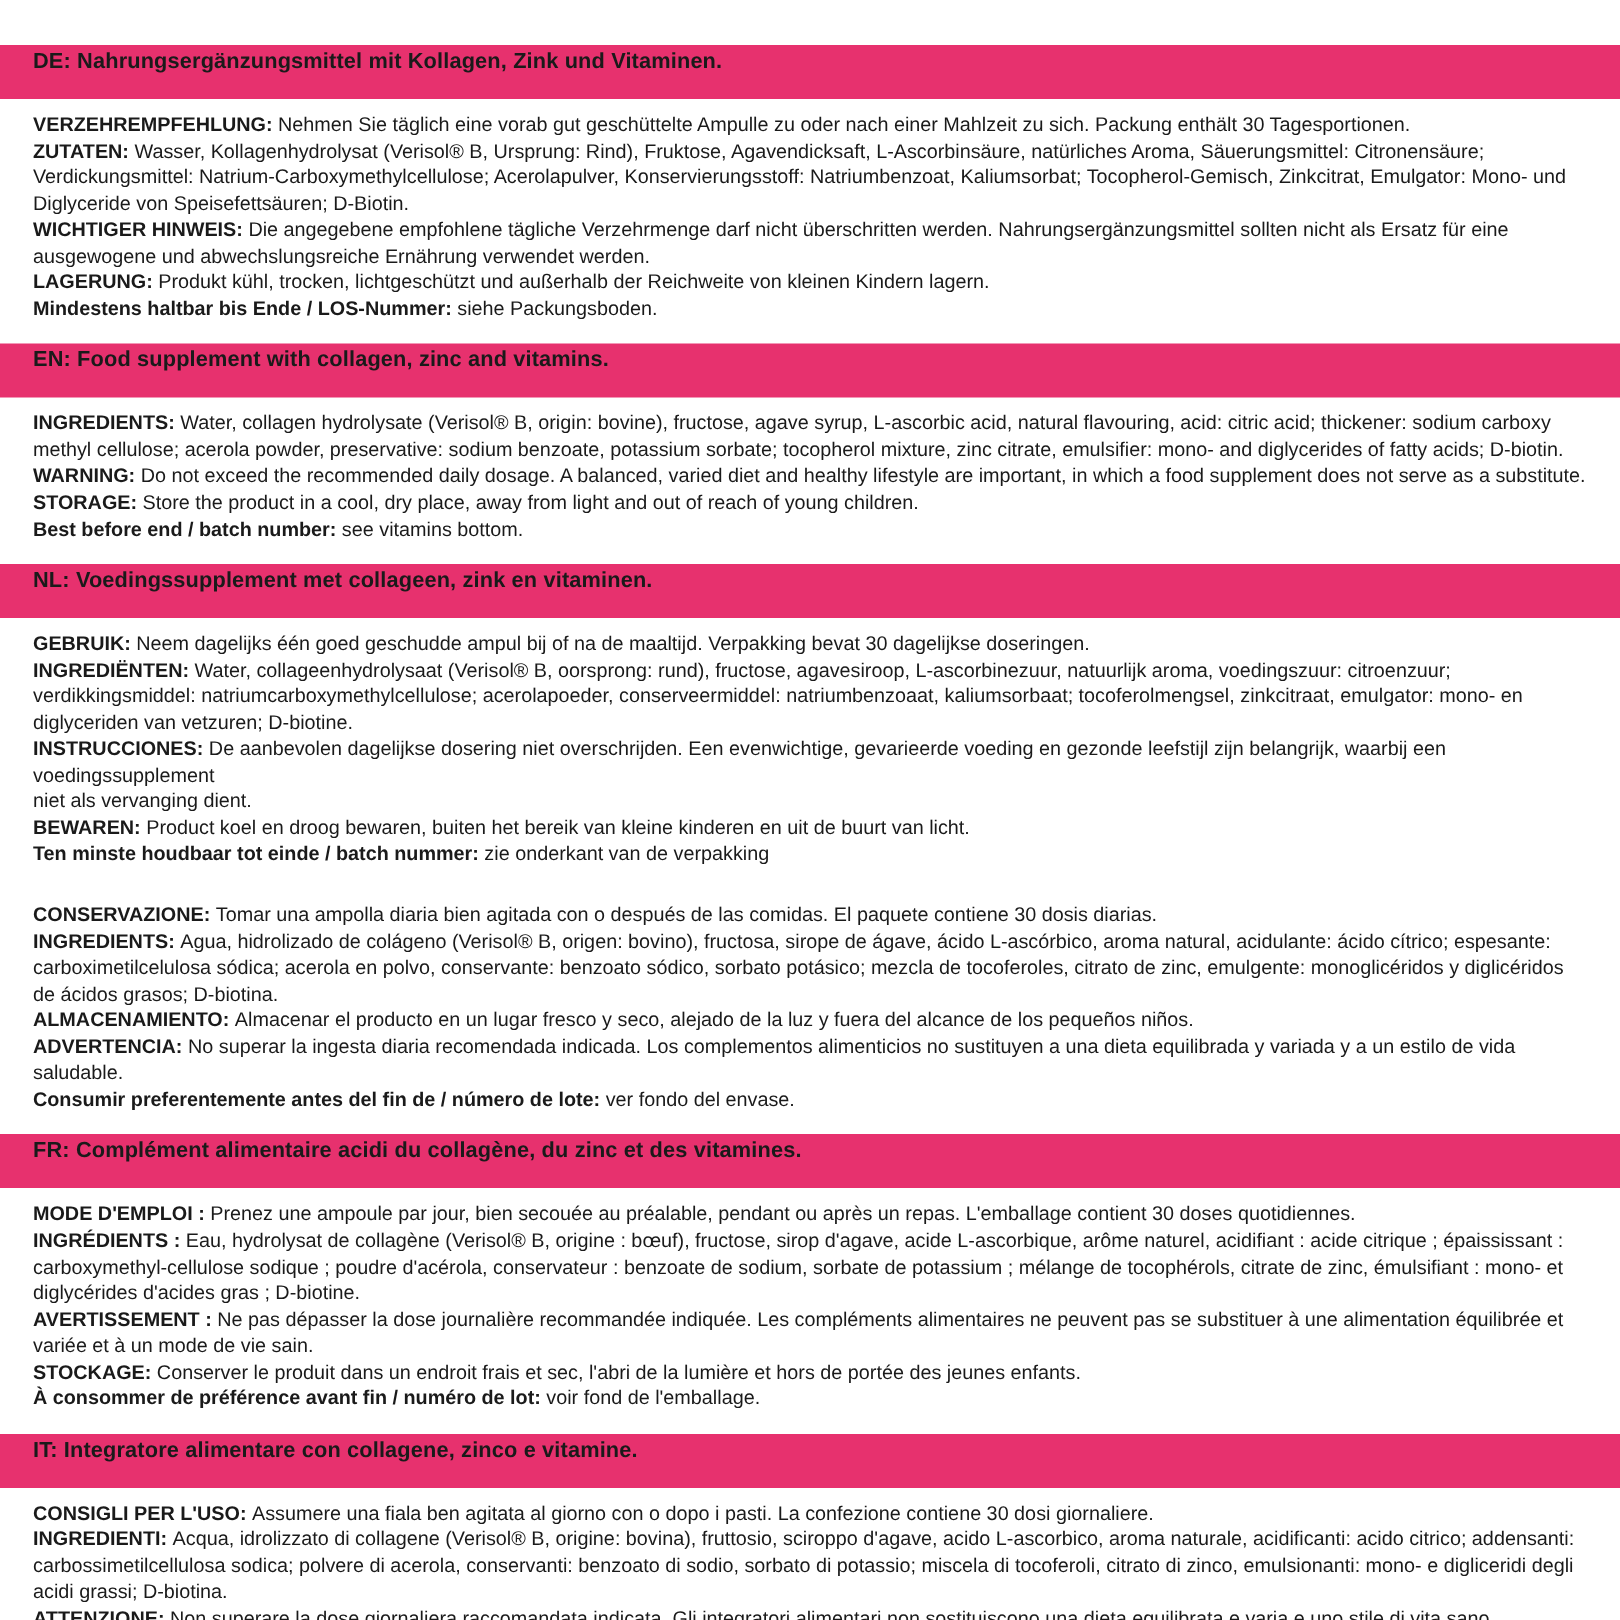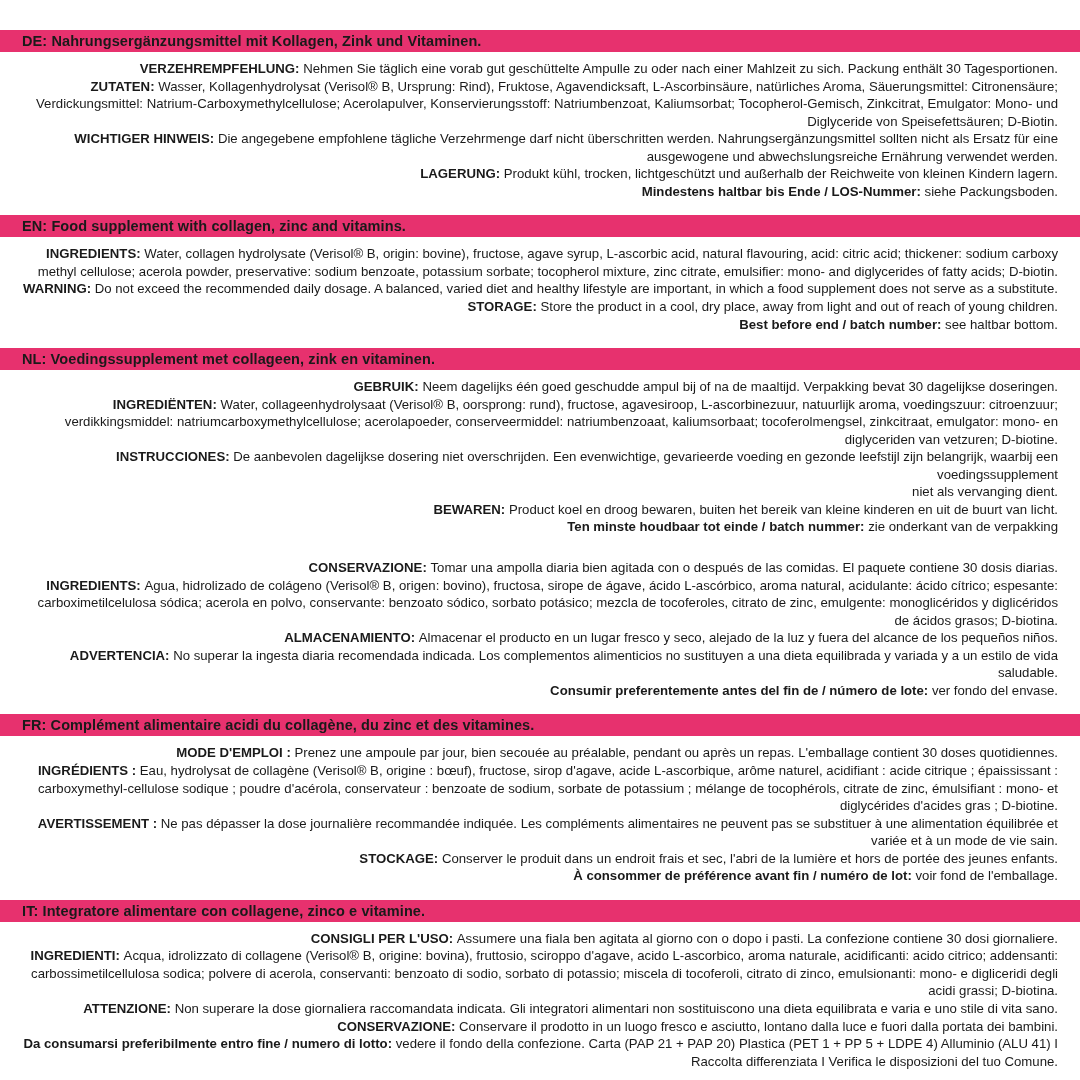--- a/index.html
+++ b/index.html
@@ -14,30 +14,29 @@
     padding-top: 30px;
   }
   .section { margin: 0; }
   .section + .section { margin-top: 13px; }
   .bar {
     background: #e7316e;
     color: #1a1a1a;
     font-weight: bold;
     font-size: 14.5px;
     line-height: 22px;
-    height: 22px;
+    height: 36px;
     padding: 0 22px;
     letter-spacing: 0.1px;
     box-sizing: border-box;
   }
   .section-body {
     padding: 8px 22px 2px 22px;
     font-size: 13.2px;
     line-height: 1.33;
-    text-align: right;
   }
   .line { margin: 0; }
   .line b { font-weight: bold; }
   .line span { white-space: pre-wrap; }
 </style>
 </head>
 <body>
 
 <main>
   <section class="section">
@@ -54,21 +53,21 @@
   </section>
 
   <section class="section">
     <div class="bar">
       <span>EN: Food supplement with collagen, zinc and vitamins.</span>
     </div>
     <div class="section-body">
         <p class="line"><b>INGREDIENTS: </b> <span>Water, collagen hydrolysate (Verisol® B, origin: bovine), fructose, agave syrup, L-ascorbic acid, natural flavouring, acid: citric acid; thickener: sodium carboxy methyl cellulose; acerola powder, preservative: sodium benzoate, potassium sorbate; tocopherol mixture, zinc citrate, emulsifier: mono- and diglycerides of fatty acids; D-biotin.</span></p>
         <p class="line"><b>WARNING: </b> <span>Do not exceed the recommended daily dosage. A balanced, varied diet and healthy lifestyle are important, in which a food supplement does not serve as a substitute.</span></p>
         <p class="line"><b>STORAGE: </b> <span>Store the product in a cool, dry place, away from light and out of reach of young children.</span></p>
-        <p class="line"><b>Best before end / batch number: </b> <span>see haltbar bottom.</span></p>
+        <p class="line"><b>Best before end / batch number: </b> <span>see vitamins bottom.</span></p>
       </div>
   </section>
 
   <section class="section">
     <div class="bar">
       <span>NL: Voedingssupplement met collageen, zink en vitaminen.</span>
     </div>
     <div class="section-body">
         <p class="line"><b>GEBRUIK: </b> <span>Neem dagelijks één goed geschudde ampul bij of na de maaltijd. Verpakking bevat 30 dagelijkse doseringen.</span></p>
         <p class="line"><b>INGREDIËNTEN: </b> <span>Water, collageenhydrolysaat (Verisol® B, oorsprong: rund), fructose, agavesiroop, L-ascorbinezuur, natuurlijk aroma, voedingszuur: citroenzuur; verdikkingsmiddel: natriumcarboxymethylcellulose; acerolapoeder, conserveermiddel: natriumbenzoaat, kaliumsorbaat; tocoferolmengsel, zinkcitraat, emulgator: mono- en diglyceriden van vetzuren; D-biotine.</span></p>

